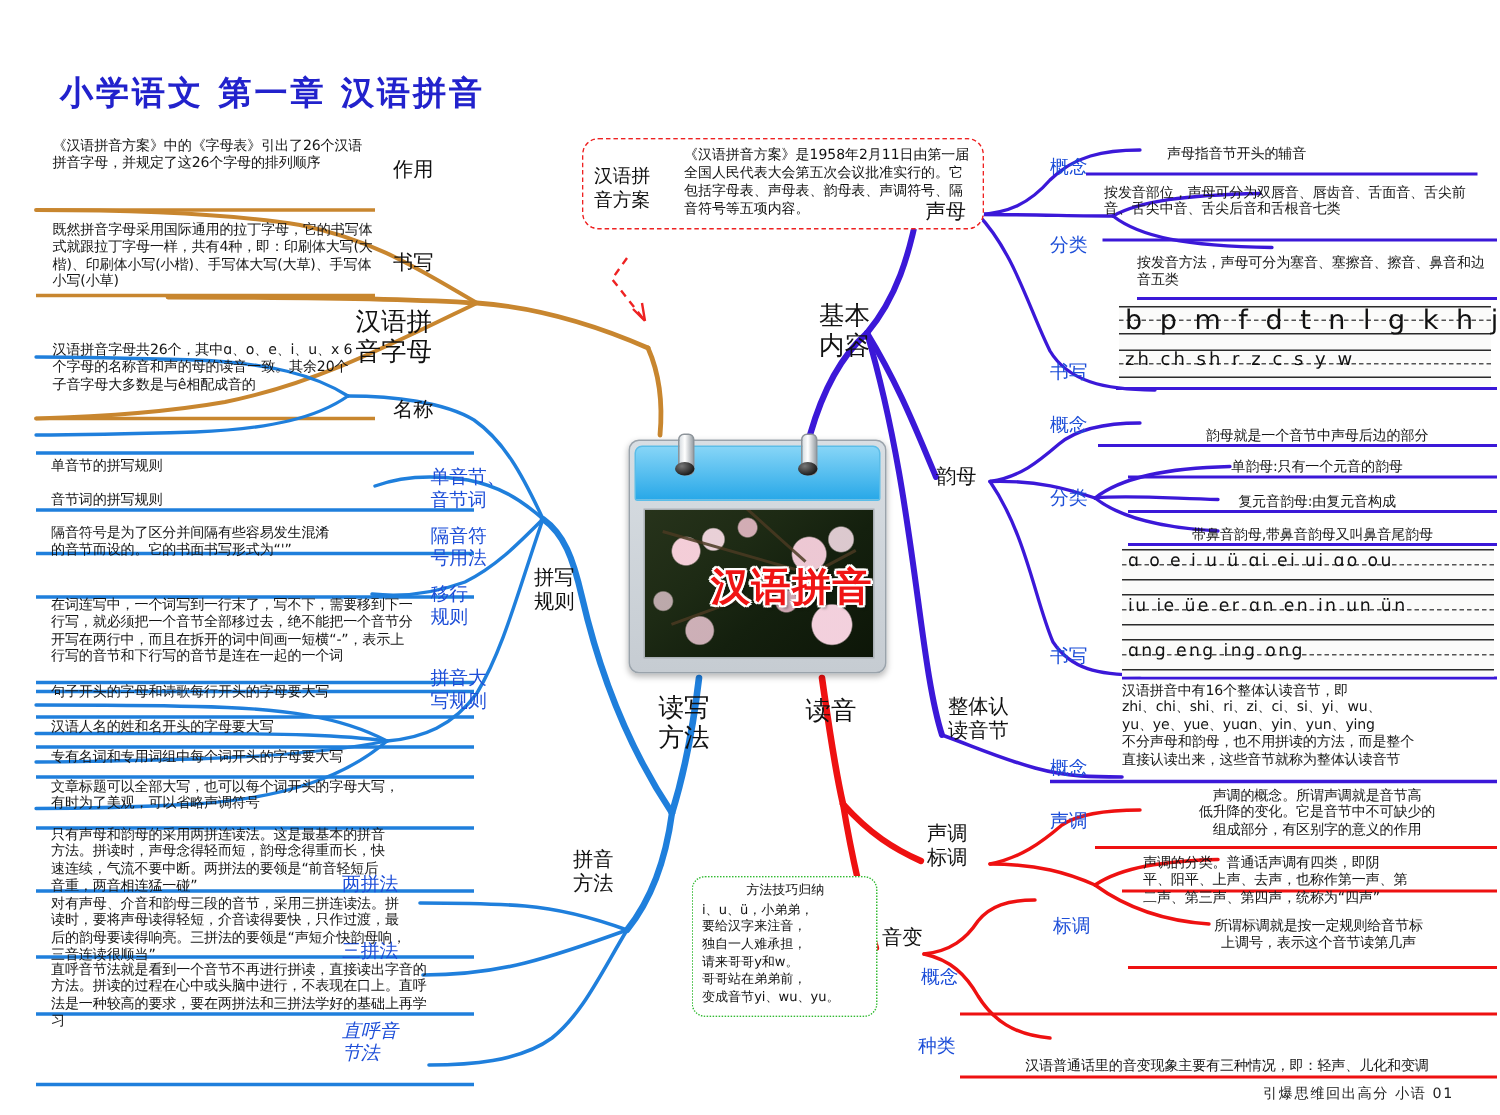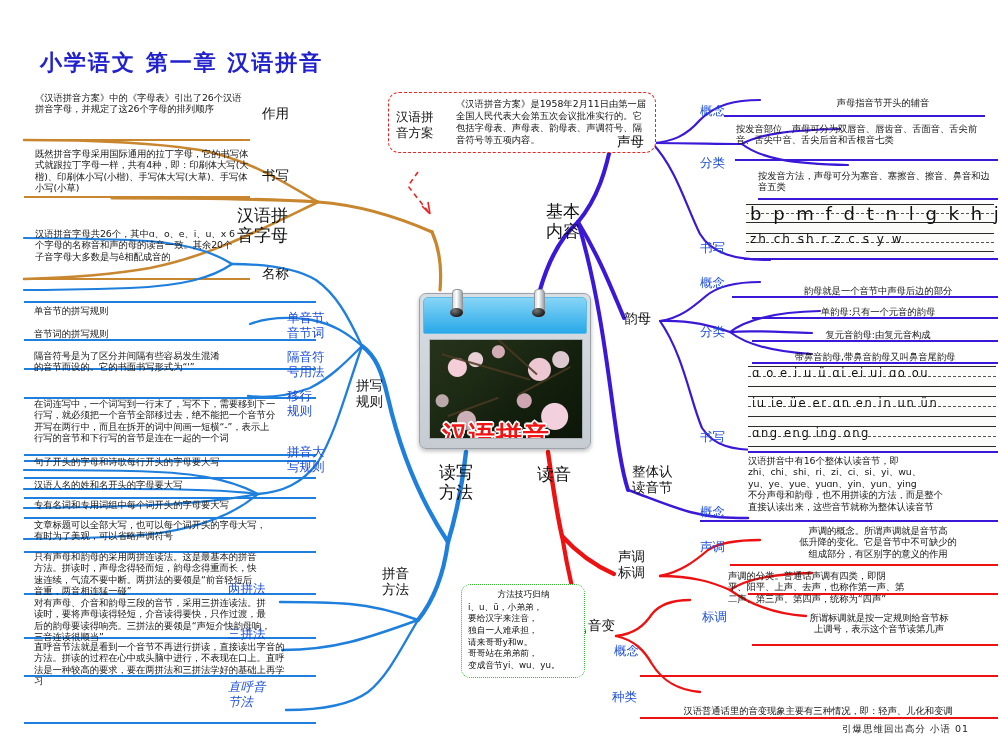--- a/index.html
+++ b/index.html
@@ -58,28 +58,27 @@
       radial-gradient(circle at 72% 30%,rgba(255,214,228,.92) 0 11px,rgba(0,0,0,0) 12px),
       radial-gradient(circle at 86% 20%,rgba(255,230,240,.85) 0 8px,rgba(0,0,0,0) 9px),
       radial-gradient(circle at 62% 62%,rgba(252,200,218,.8) 0 7px,rgba(0,0,0,0) 8px),
       radial-gradient(circle at 82% 78%,rgba(255,218,232,.95) 0 13px,rgba(0,0,0,0) 14px),
       radial-gradient(circle at 24% 82%,rgba(250,210,224,.8) 0 9px,rgba(0,0,0,0) 10px),
       radial-gradient(circle at 8% 62%,rgba(255,222,234,.7) 0 6px,rgba(0,0,0,0) 7px),
       linear-gradient(140deg,#27331b 0%,#1d2a14 35%,#14200e 60%,#0d1608 100%);
   }
   #cal-photo .twig{position:absolute;background:#4a3a22;opacity:.85;}
   #cal-title{
-    position:absolute;left:12px;top:34px;width:152px;text-align:left;
+    position:absolute;left:0;top:34px;width:152px;text-align:right;
     font-size:26px;font-weight:bold;color:#f01414;
     letter-spacing:1px;
     text-shadow:
       -1.6px 0 #fff,1.6px 0 #fff,0 -1.6px #fff,0 1.6px #fff,
       -1.2px -1.2px #fff,1.2px -1.2px #fff,-1.2px 1.2px #fff,1.2px 1.2px #fff,
       2px 2px 2px rgba(0,0,0,.45);
-    margin-top: 44px;
   }
 
   
   #callout-scheme{
     left:388px;top:92px;width:268px;
     border:1.6px dashed #ee2222;border-radius:11px;background:#fff;
     padding:5px 6px 6px 7px;box-sizing:border-box;
   }
   #callout-scheme .ttl{
     float:left;width:56px;font-size:12.5px;color:#111;line-height:1.28;
@@ -292,21 +291,21 @@
   <div class="t body-txt" style="left:35px;top:92px;width:215px;">《汉语拼音方案》中的《字母表》引出了26个汉语拼音字母，并规定了这26个字母的排列顺序</div>
 
   <div class="t lbl" style="left:262px;top:168px;">书写</div>
   <div class="t body-txt" style="left:35px;top:148px;width:215px;">既然拼音字母采用国际通用的拉丁字母，它的书写体式就跟拉丁字母一样，共有4种，即：印刷体大写(大楷)、印刷体小写(小楷)、手写体大写(大草)、手写体小写(小草)</div>
 
   <div class="t lbl" style="left:262px;top:266px;">名称</div>
   <div class="t body-txt" style="left:35px;top:228px;width:205px;">汉语拼音字母共26个，其中ɑ、o、e、i、u、x 6个字母的名称音和声的母的读音一致。其余20个子音字母大多数是与ê相配成音的</div>
 
   <div class="t lbl" style="left:617px;top:134px;">声母</div>
   <div class="t lbl-sm" style="left:700px;top:104px;">概念</div>
-  <div class="t body-txt" style="left:778px;top:97px;width:210px;text-align:center;">声母指音节开头的辅音</div>
+  <div class="t body-txt" style="left:778px;top:97px;width:210px;text-align:left;">声母指音节开头的辅音</div>
 
   <div class="t lbl-sm" style="left:700px;top:156px;">分类</div>
   <div class="t body-txt" style="left:758px;top:170px;width:240px;">按发音方法，声母可分为塞音、塞擦音、擦音、鼻音和边音五类</div>
   <div class="t body-txt" style="left:736px;top:123px;width:258px;">按发音部位，声母可分为双唇音、唇齿音、舌面音、舌尖前音、舌尖中音、舌尖后音和舌根音七类</div>
 
   <div class="t lbl-sm" style="left:700px;top:241px;">书写</div>
   <div class="strip" style="left:746px;top:203px;width:248px;height:54px;">
     <div class="rowline" style="top:1px;"></div>
     <div class="rowdash" style="top:10px;"></div>
     <div class="rowline" style="top:19px;"></div>
@@ -352,21 +351,21 @@
 直接认读出来，这些音节就称为整体认读音节</div>
 
   <div class="t lbl" style="left:618px;top:548px;white-space:pre-line;line-height:1.2;">声调
 标调</div>
   <div class="t lbl-sm" style="left:700px;top:540px;">声调</div>
   <div class="t body-txt" style="left:760px;top:525px;width:236px;white-space:pre-line;text-align:center;">声调的概念。所谓声调就是音节高
 低升降的变化。它是音节中不可缺少的
 组成部分，有区别字的意义的作用</div>
 
   <div class="t lbl-sm" style="left:702px;top:610px;">标调</div>
-  <div class="t body-txt" style="left:728px;top:570px;width:234px;white-space:pre-line;">声调的分类。普通话声调有四类，即阴
+  <div class="t body-txt" style="left:762px;top:570px;width:234px;white-space:pre-line;">声调的分类。普通话声调有四类，即阴
 平、阳平、上声、去声，也称作第一声、第
 二声、第三声、第四声，统称为“四声”</div>
   <div class="t body-txt" style="left:762px;top:612px;width:234px;white-space:pre-line;text-align:center;">所谓标调就是按一定规则给音节标
 上调号，表示这个音节读第几声</div>
 
   <div class="t lbl" style="left:588px;top:618px;">音变</div>
   <div class="t lbl-sm" style="left:614px;top:644px;">概念</div>
 
   <div class="t lbl-sm" style="left:612px;top:690px;">种类</div>
   <div class="t body-txt" style="left:640px;top:705px;width:356px;text-align:center;">汉语普通话里的音变现象主要有三种情况，即：轻声、儿化和变调</div>

